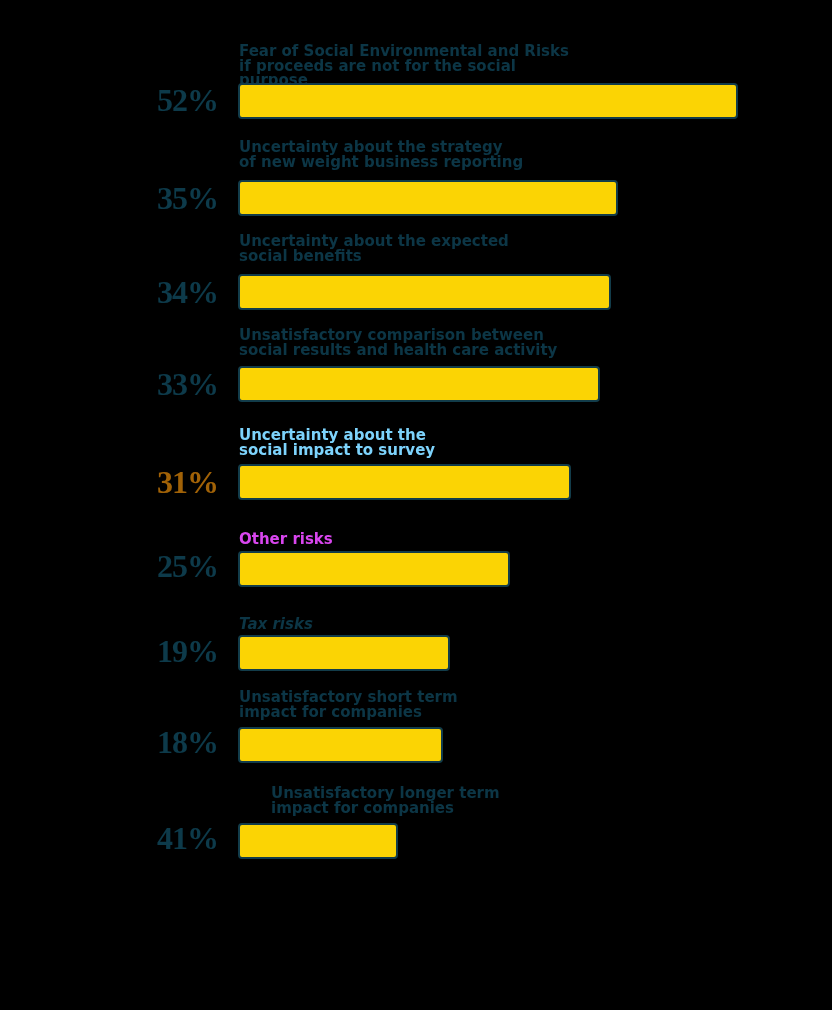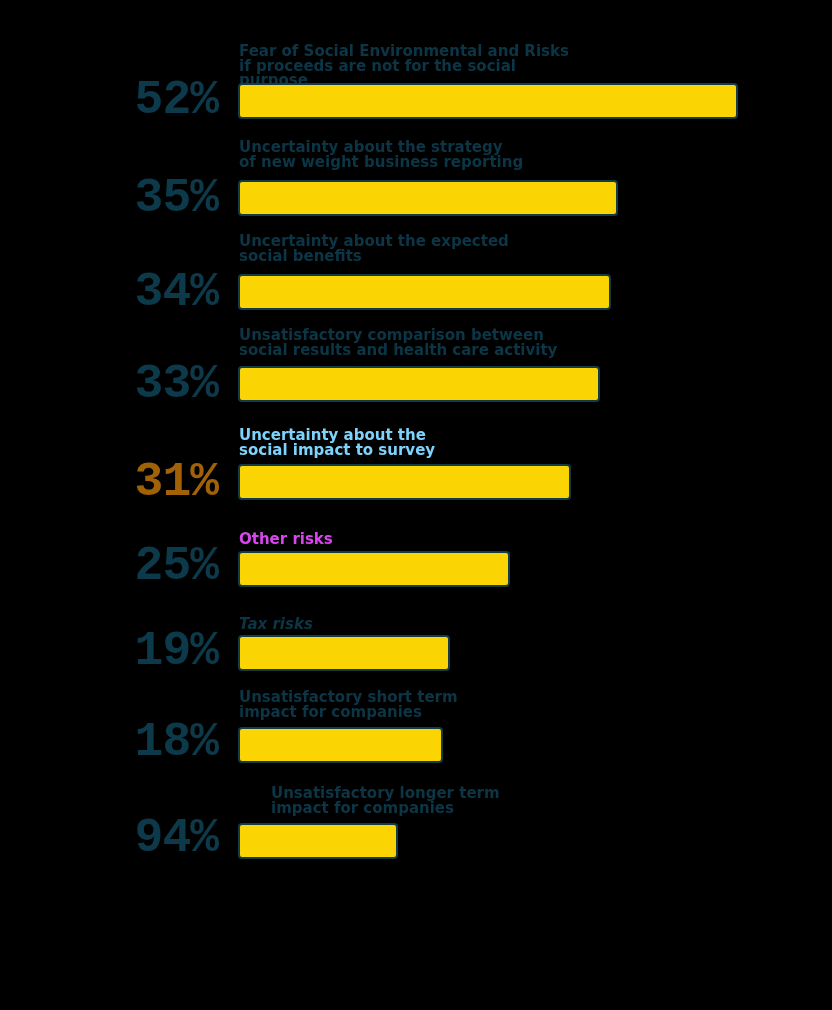--- a/index.html
+++ b/index.html
@@ -28,23 +28,23 @@
     left: 0;
     width: 832px;
   }
 
   
   .pct {
     position: absolute;
     left: 0;
     width: 218px;
     text-align: right;
-    font-family: Liberation Mono, monospace;
+    font-family: Liberation Serif, serif;
     font-weight: bold;
-    font-size: 48px;
+    font-size: 32px;
     line-height: 40px;
     letter-spacing: -1px;
     color: #0d3a4a;
     -webkit-font-smoothing: antialiased;
   }
 
   
   .cat {
     position: absolute;
     left: 239px;
@@ -112,18 +112,18 @@
       <div class="cat" style="top: 617px; color: rgb(12, 54, 70); font-style: italic;">Tax risks</div>
       <div class="bar" style="top: 635px; width: 212px; background: rgb(251, 212, 4); border-color: rgb(18, 60, 74);"></div>
     </div>
     <div class="row">
       <div class="pct" style="top: 722px; color: rgb(13, 58, 74);">18%</div>
       <div class="cat" style="top: 690px; color: rgb(12, 54, 70);">Unsatisfactory short term
 impact for companies</div>
       <div class="bar" style="top: 727px; width: 205px; background: rgb(251, 212, 4); border-color: rgb(18, 60, 74);"></div>
     </div>
     <div class="row">
-      <div class="pct" style="top: 818px; color: rgb(13, 58, 74);">94%</div>
+      <div class="pct" style="top: 818px; color: rgb(13, 58, 74);">41%</div>
       <div class="cat" style="top: 786px; color: rgb(12, 54, 70); margin-left: 32px;">Unsatisfactory longer term
 impact for companies</div>
       <div class="bar" style="top: 823px; width: 160px; background: rgb(251, 212, 4); border-color: rgb(18, 60, 74);"></div>
     </div>
   </div>
 
 </body></html>

